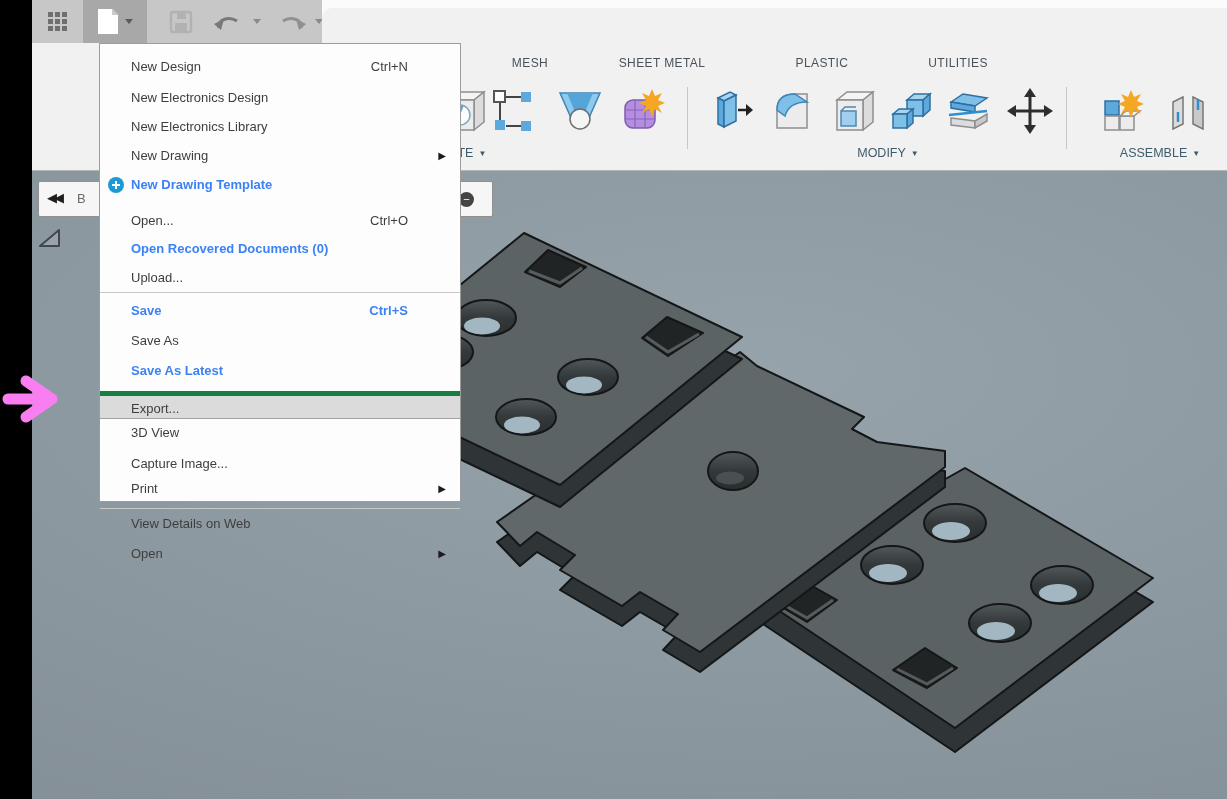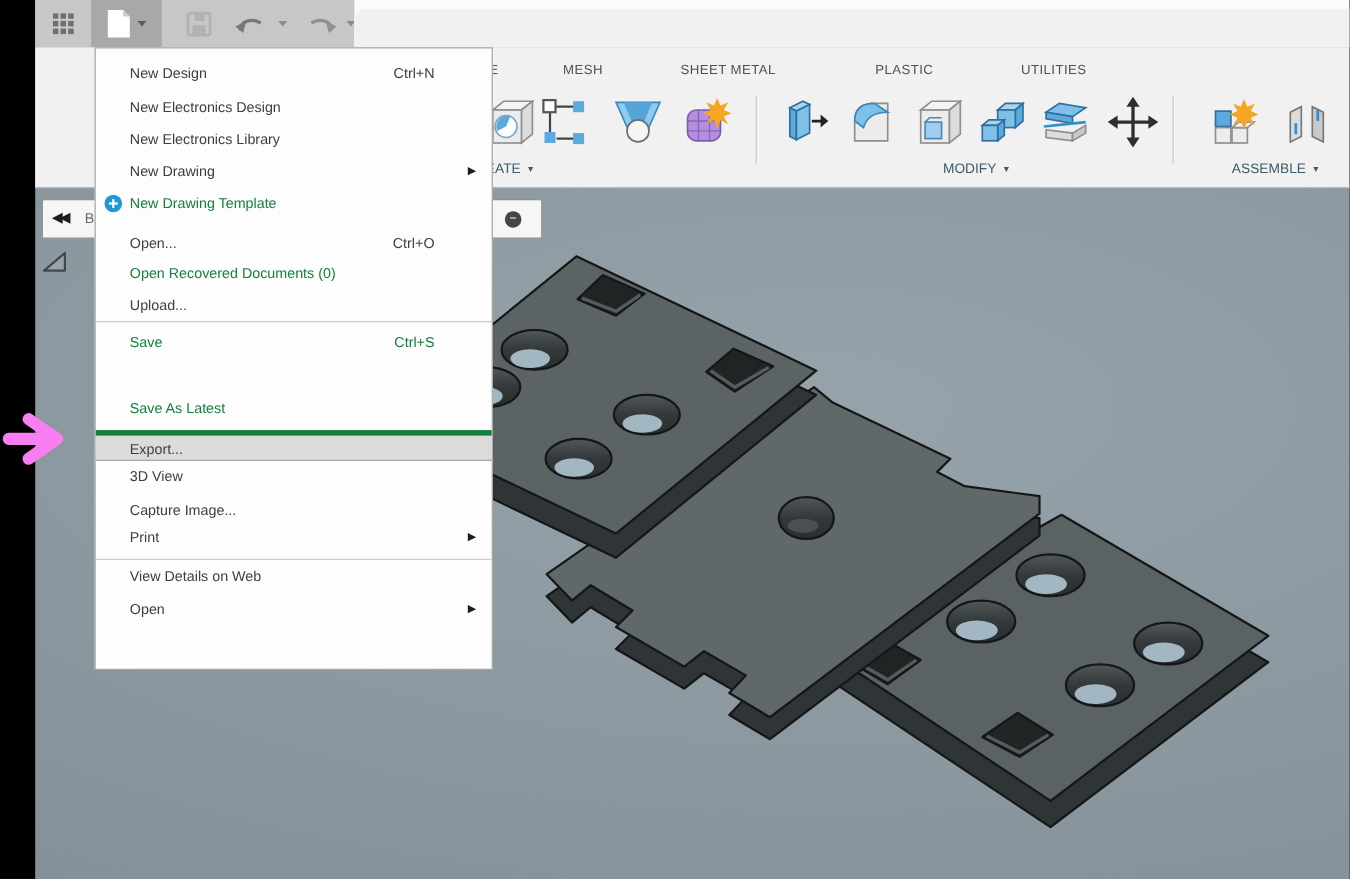--- a/index.html
+++ b/index.html
@@ -27,26 +27,26 @@
   .gcaret{font-size:8px;margin-left:5px;vertical-align:1px;}
   
   #browser-pill{position:absolute;left:38px;top:181px;width:455px;height:36px;background:#f6f6f6;
                 border:1px solid #909090;border-radius:2px;z-index:10;box-sizing:border-box;}
   #browser-collapse{position:absolute;left:8px;top:8px;font-size:13px;color:#1e1e1e;letter-spacing:-3px;}
   #browser-label{position:absolute;left:38px;top:9px;font-size:13px;color:#6a6a6a;}
   #browser-minus{position:absolute;left:420px;top:10px;width:15px;height:15px;border-radius:50%;
                  background:#454545;color:#fff;font-size:11px;line-height:15px;text-align:center;}
   #origin-tri{position:absolute;left:38px;top:228px;z-index:10;}
   
-  #file-menu{position:absolute;left:86px;top:43px;width:362px;height:566px;background:#fdfdfd;
+  #file-menu{position:absolute;left:99px;top:43px;width:362px;height:459px;background:#fdfdfd;
              border:1px solid #9c9c9c;z-index:50;box-sizing:border-box;}
   .mi{position:absolute;left:0;right:0;height:26px;line-height:26px;font-size:13px;color:#3e3e3e;}
   .mi .lbl{margin-left:31px;}
   .mi .sc{position:absolute;right:52px;}
-  .mi.dis{color:#15803d;}
+  .mi.dis{color:#3b82f6;font-weight:bold;}
   .mi .arr{position:absolute;right:14px;top:0;font-size:10px;color:#1c1c1c;}
   .mi.sel{background:#dbdbdb;border-top:5px solid #15803d;border-bottom:1px solid #a2a2a2;
           height:28px;box-sizing:border-box;line-height:25px;}
   .msep{position:absolute;left:0;right:0;height:1px;background:#c8c8c8;}
   .mi .icn{position:absolute;left:8px;top:5px;width:16px;height:16px;border-radius:50%;background:#1e9ad3;}
   .mi .icn::before{content:"";position:absolute;left:4px;top:7px;width:8px;height:2px;background:#fff;}
   .mi .icn::after{content:"";position:absolute;left:7px;top:4px;width:2px;height:8px;background:#fff;}
   
   #pink-arrow{position:absolute;left:0;top:372px;z-index:60;}
 </style>
@@ -341,20 +341,23 @@
       <span class="lbl">Open Recovered Documents (0)</span>
     </div>
     <div class="mi" style="top:221px">
       <span class="lbl">Upload...</span>
     </div>
     <div class="msep" style="top:248px"></div>
     <div class="mi dis" style="top:254px">
       <span class="lbl">Save</span>
       <span class="sc">Ctrl+S</span>
     </div>
+    <div class="mi" style="top:284px">
+      <span class="lbl">Save As</span>
+    </div>
     <div class="mi dis" style="top:314px">
       <span class="lbl">Save As Latest</span>
     </div>
     <div class="mi sel" style="top:347px">
       <span class="lbl">Export...</span>
     </div>
     <div class="mi" style="top:376px">
       <span class="lbl">3D View</span>
     </div>
     <div class="mi" style="top:407px">

